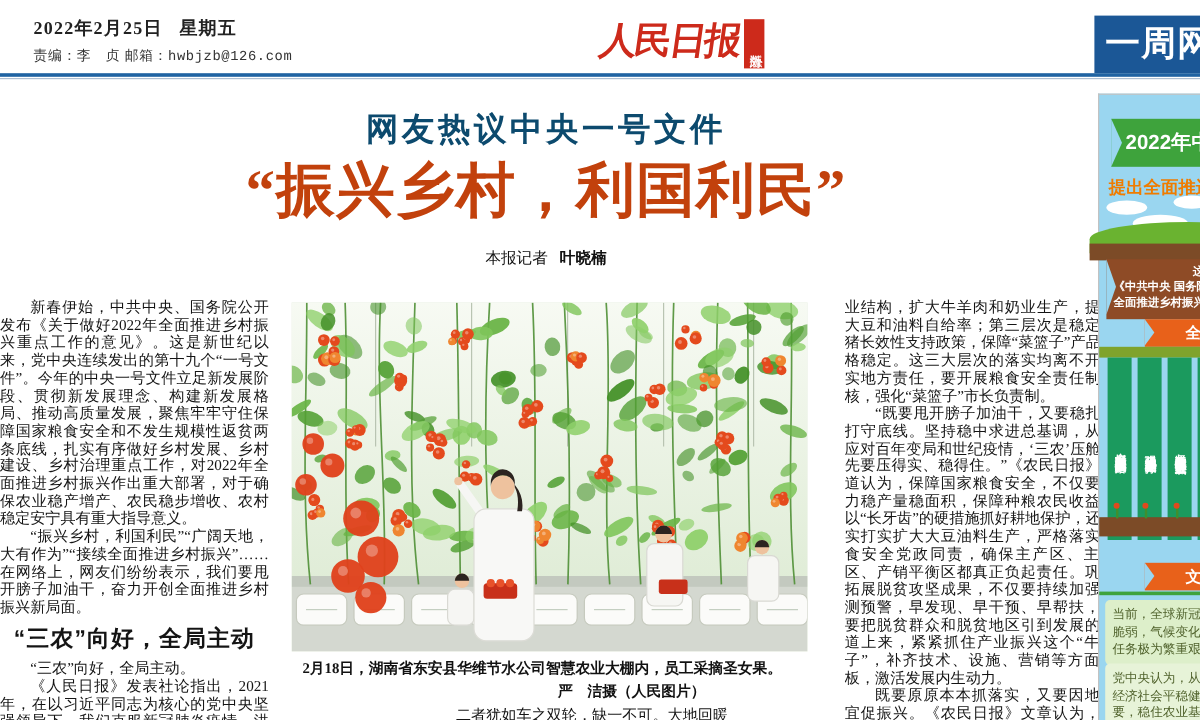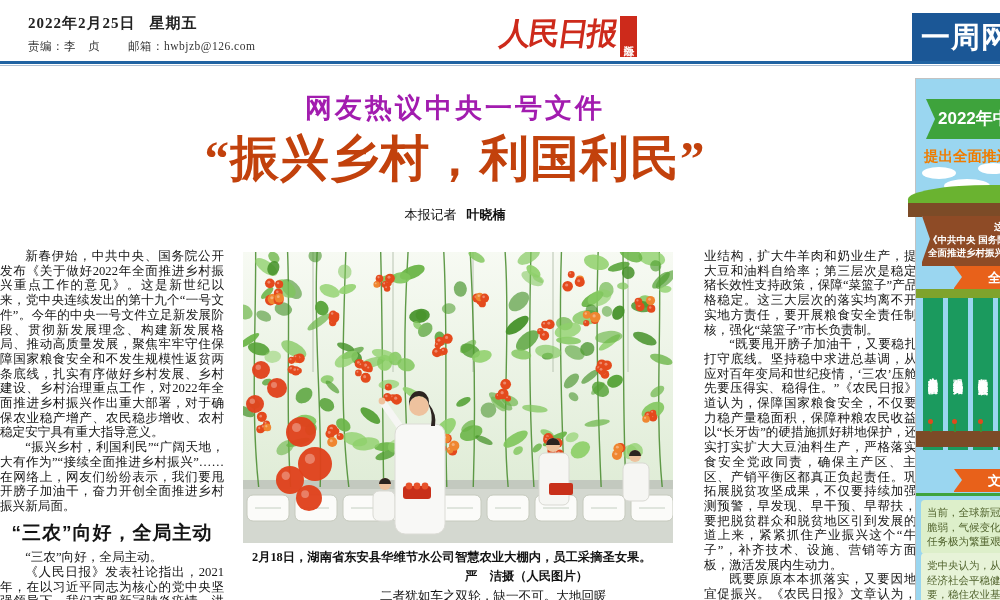--- a/index.html
+++ b/index.html
@@ -2,34 +2,34 @@
 <html><head>
 <meta charset="utf-8">
 <style>
   html,body{margin:0;padding:0;background:#888;}
   .page{position:relative;width:1000px;height:600px;background:#ffffff;overflow:hidden;
         font-family:"Liberation Serif","DejaVu Serif",serif;color:#1a1a1a;}
   
   .dateline{position:absolute;left:28px;top:14px;font-size:15px;letter-spacing:1px;color:#222;font-weight:bold;}
   .dateline .weekday{margin-left:14px;}
   .editorline{position:absolute;left:28px;top:39px;font-size:11.5px;color:#333;letter-spacing:.5px;}
-  .editorline .email{margin-left:28px;}
+  .editorline .email{margin-left:4px;font-family:Liberation Mono, monospace;}
   .masthead{position:absolute;left:500px;top:13px;font-size:31px;font-weight:900;color:#cd2a1b;
             transform:skewX(-8deg);letter-spacing:-2px;white-space:nowrap;}
   .edition-badge{position:absolute;left:620px;top:16px;width:17px;height:41px;background:#cd2a1b;
             color:#fff;font-size:11px;writing-mode:vertical-rl;text-orientation:upright;
             text-align:center;line-height:17px;font-family:"Liberation Sans",sans-serif;}
   .section-banner{position:absolute;left:912px;top:13px;width:130px;height:48px;background:#1b5796;
             color:#fff;font-weight:900;font-size:29px;line-height:48px;padding-left:9px;
             letter-spacing:1px;white-space:nowrap;}
   .toprule{position:absolute;left:0;top:61px;width:1000px;height:3px;background:#2063a2;}
   .toprule2{position:absolute;left:0;top:65px;width:1000px;height:1px;background:#aebfd2;}
   
   .kicker{position:absolute;left:0;top:90px;width:910px;text-align:center;font-size:27px;
-          font-weight:bold;font-family:"Liberation Sans","DejaVu Sans",sans-serif;letter-spacing:3px;color:#a21caf;}
+          font-weight:bold;font-family:"Liberation Sans","DejaVu Sans",sans-serif;letter-spacing:3px;color:#0c4a6e;}
   .main-head{position:absolute;left:0;top:126px;width:910px;text-align:center;font-size:49px;
           font-weight:700;color:#c2410c;letter-spacing:1px;white-space:nowrap;}
   .byline{position:absolute;left:0;top:206px;width:910px;text-align:center;font-size:13px;color:#111;}
   .byline .name{font-weight:bold;margin-left:10px;}
   
   .col{font-size:12.6px;line-height:14.7px;text-align:justify;color:#141414;}
   .col p{margin:0;text-indent:2em;}
   .col p.noindent{text-indent:0;}
   .col-left{position:absolute;left:0;top:249px;width:224px;height:351px;overflow:hidden;}
   .col-right{position:absolute;left:704px;top:249px;width:226px;height:351px;overflow:hidden;}

